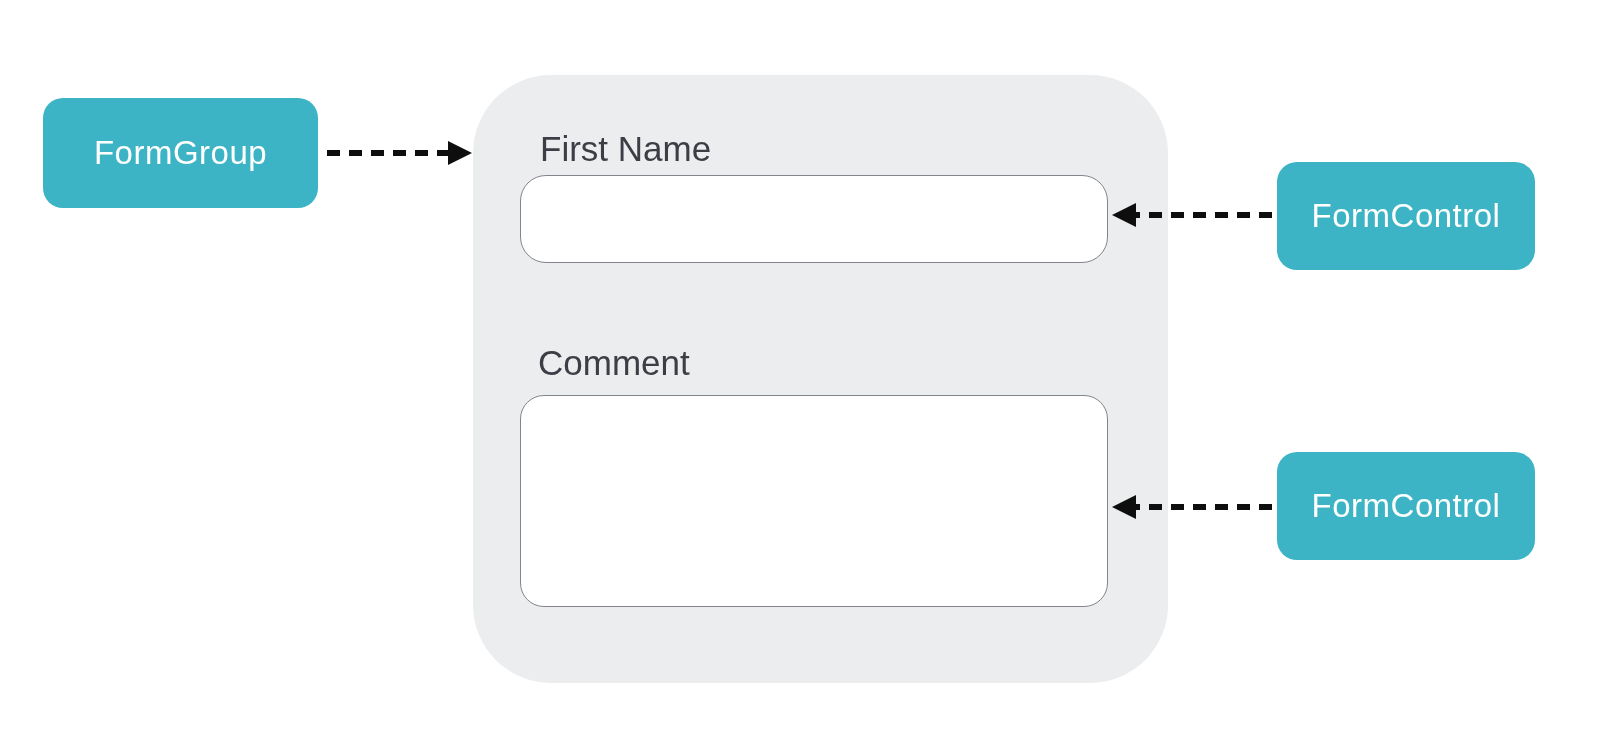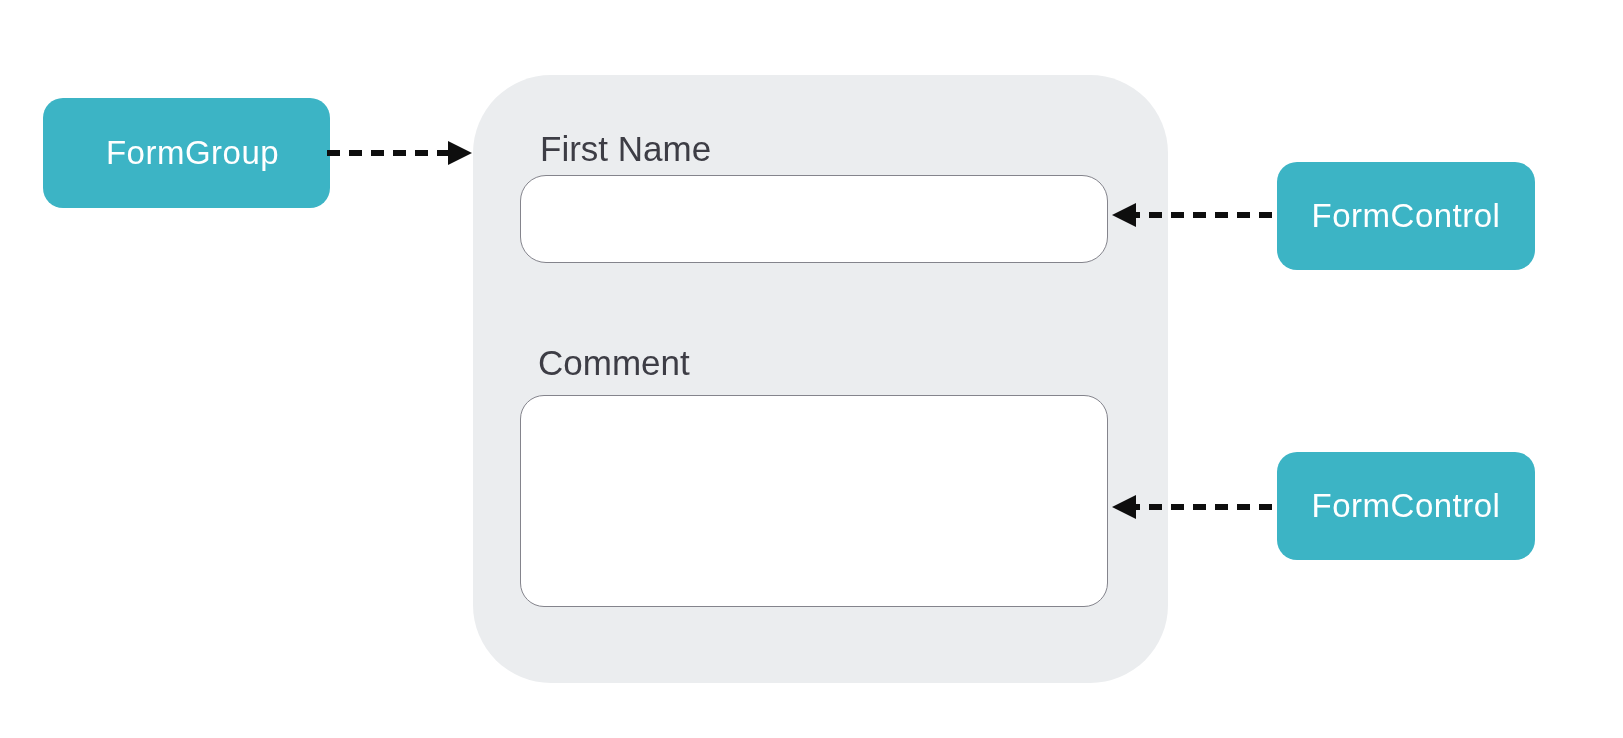--- a/index.html
+++ b/index.html
@@ -22,21 +22,21 @@
     color: #ffffff;
     border-radius: 20px;
     display: flex;
     align-items: center;
     justify-content: center;
     font-size: 33px;
     font-weight: 400;
     letter-spacing: 0.5px;
     user-select: none;
   }
-  #badge-formgroup      { left: 43px;   top: 98px;  width: 275px; height: 110px; padding-left: 12px; }
+  #badge-formgroup      { left: 43px;   top: 98px;  width: 275px; height: 110px; }
   #badge-formcontrol-1  { left: 1277px; top: 162px; width: 258px; height: 108px; }
   #badge-formcontrol-2  { left: 1277px; top: 452px; width: 258px; height: 108px; }
 
   
   .panel {
     position: absolute;
     left: 473px;
     top: 75px;
     width: 695px;
     height: 608px;

